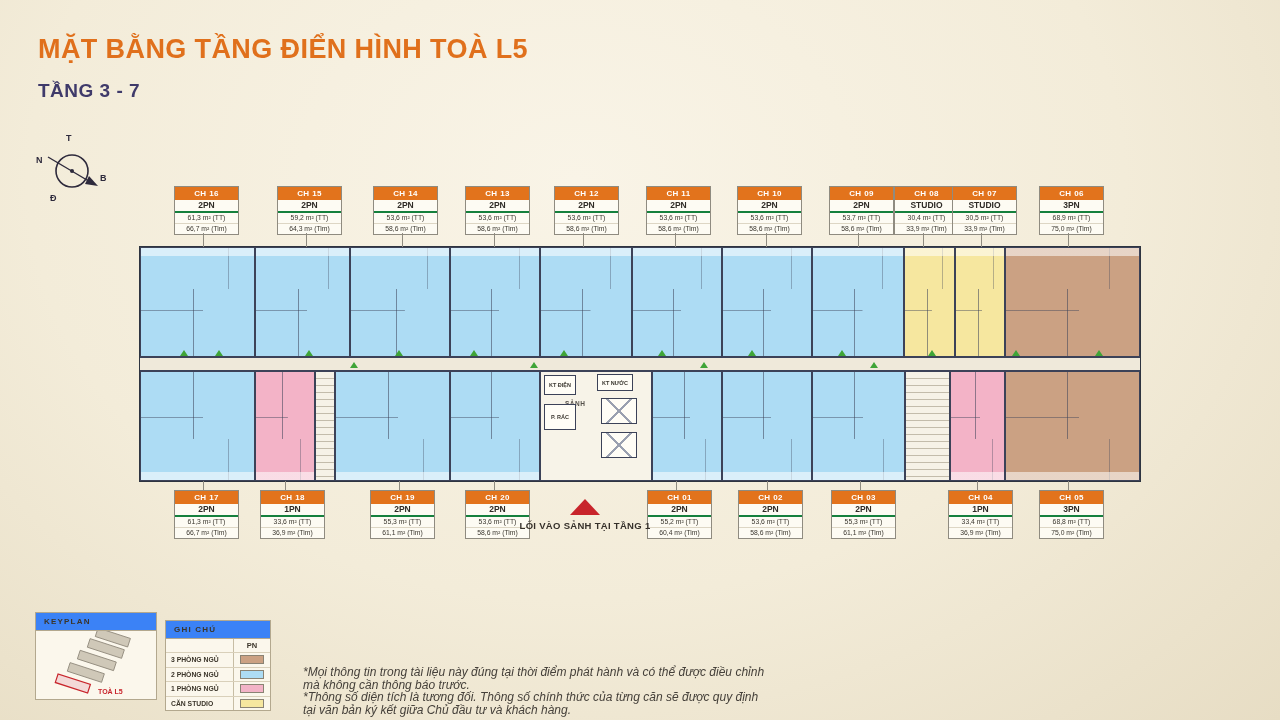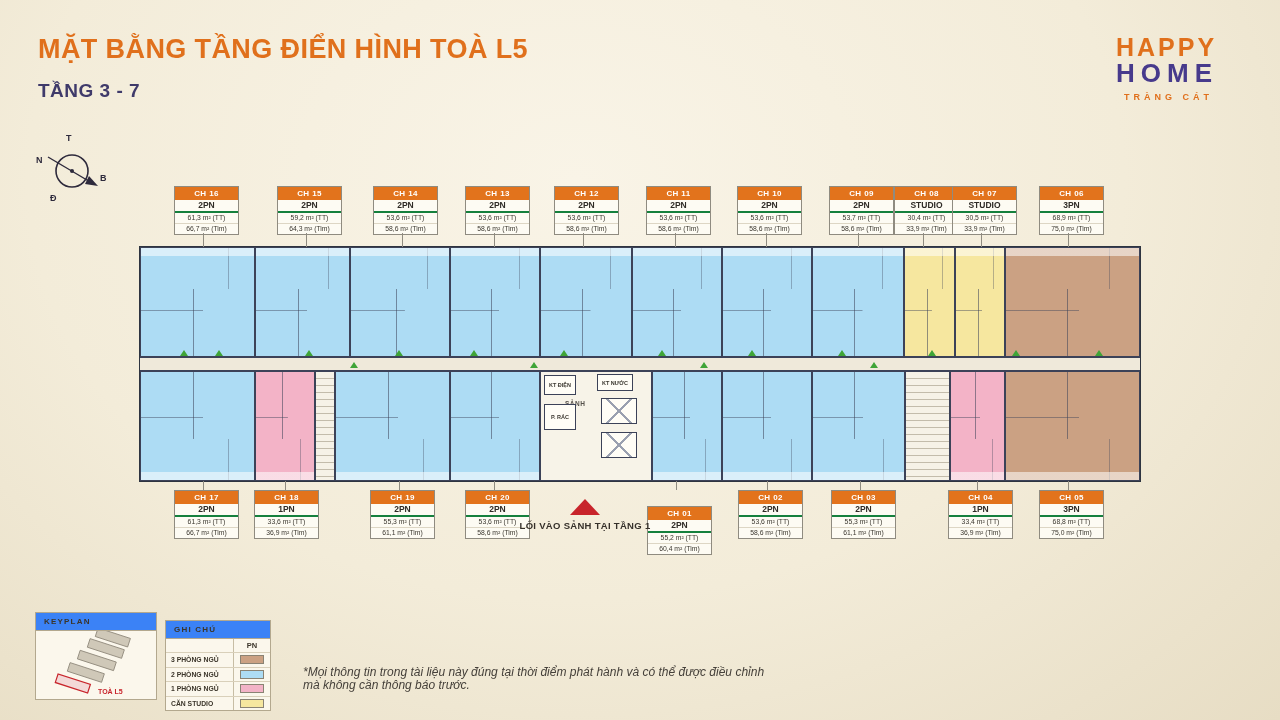--- a/index.html
+++ b/index.html
@@ -81,25 +81,20 @@
     line-height:12.5px;color:#45403A;}
 </style>
 </head>
 <body>
 
 <div class="canvas">
 
   <div class="title">MẶT BẰNG TẦNG ĐIỂN HÌNH TOÀ L5</div>
   <div class="subtitle">TẦNG 3 - 7</div>
 
-  <div class="logo">
-    <div class="logo-happy">HAPPY</div>
-    <div class="logo-home">HOME</div>
-    <div class="logo-tag">TRÀNG CÁT</div>
-  </div>
 
   <div class="compass">
     <span class="c-t">T</span>
     <span class="c-n">N</span>
     <span class="c-b">B</span>
     <span class="c-d">Đ</span>
     <svg width="86" height="80" viewBox="0 0 86 80">
       <circle cx="42" cy="38" r="16" fill="none" stroke="#2E2A3C" stroke-width="1.6"></circle>
       <line x1="18" y1="24" x2="62" y2="50" stroke="#2E2A3C" stroke-width="1.4"></line>
       <polygon points="68,53 55,51 59,43" fill="#2E2A3C"></polygon>
@@ -218,21 +213,21 @@
       <div class="leader" style="left: 1068px; top: 233px; height: 14px;"></div>
       <div class="unit u-bot" style="left: 140px; top: 371px; width: 115px; height: 110px; background-color: rgb(173, 220, 244);"></div>
       <div class="callout" style="left: 174px; top: 490px;">
         <div class="co-id">CH 17</div>
         <div class="co-type">2PN</div>
         <div class="co-a a1">61,3 m² (TT)</div>
         <div class="co-a">66,7 m² (Tim)</div>
       </div>
       <div class="leader" style="left: 203px; top: 481px; height: 9px;"></div>
       <div class="unit u-bot" style="left: 255px; top: 371px; width: 60px; height: 110px; background-color: rgb(243, 179, 199);"></div>
-      <div class="callout" style="left: 254px; top: 490px;">
+      <div class="callout" style="left: 260px; top: 490px;">
         <div class="co-id">CH 18</div>
         <div class="co-type">1PN</div>
         <div class="co-a a1">33,6 m² (TT)</div>
         <div class="co-a">36,9 m² (Tim)</div>
       </div>
       <div class="leader" style="left: 285px; top: 481px; height: 9px;"></div>
       <div class="unit u-bot" style="left: 335px; top: 371px; width: 115px; height: 110px; background-color: rgb(173, 220, 244);"></div>
       <div class="callout" style="left: 370px; top: 490px;">
         <div class="co-id">CH 19</div>
         <div class="co-type">2PN</div>
@@ -242,21 +237,21 @@
       <div class="leader" style="left: 399px; top: 481px; height: 9px;"></div>
       <div class="unit u-bot" style="left: 450px; top: 371px; width: 90px; height: 110px; background-color: rgb(173, 220, 244);"></div>
       <div class="callout" style="left: 465px; top: 490px;">
         <div class="co-id">CH 20</div>
         <div class="co-type">2PN</div>
         <div class="co-a a1">53,6 m² (TT)</div>
         <div class="co-a">58,6 m² (Tim)</div>
       </div>
       <div class="leader" style="left: 494px; top: 481px; height: 9px;"></div>
       <div class="unit u-bot" style="left: 652px; top: 371px; width: 70px; height: 110px; background-color: rgb(173, 220, 244);"></div>
-      <div class="callout" style="left: 647px; top: 506px;">
+      <div class="callout" style="left: 647px; top: 490px;">
         <div class="co-id">CH 01</div>
         <div class="co-type">2PN</div>
         <div class="co-a a1">55,2 m² (TT)</div>
         <div class="co-a">60,4 m² (Tim)</div>
       </div>
       <div class="leader" style="left: 676px; top: 481px; height: 9px;"></div>
       <div class="unit u-bot" style="left: 722px; top: 371px; width: 90px; height: 110px; background-color: rgb(173, 220, 244);"></div>
       <div class="callout" style="left: 738px; top: 490px;">
         <div class="co-id">CH 02</div>
         <div class="co-type">2PN</div>
@@ -354,15 +349,16 @@
           <span class="llabel">CĂN STUDIO</span>
           <span class="lcell">
             <span class="lsw" style="background-color: rgb(246, 231, 159);"></span>
           </span>
         </div>
       </div>
   </div>
 
   <div class="disclaimer">
     <div>*Mọi thông tin trong tài liệu này đúng tại thời điểm phát hành và có thể được điều chỉnh mà không cần thông báo trước.</div>
+    <div>*Thông số diện tích là tương đối. Thông số chính thức của từng căn sẽ được quy định tại văn bản ký kết giữa Chủ đầu tư và khách hàng.</div>
   </div>
 
 </div>
 
 </body></html>

